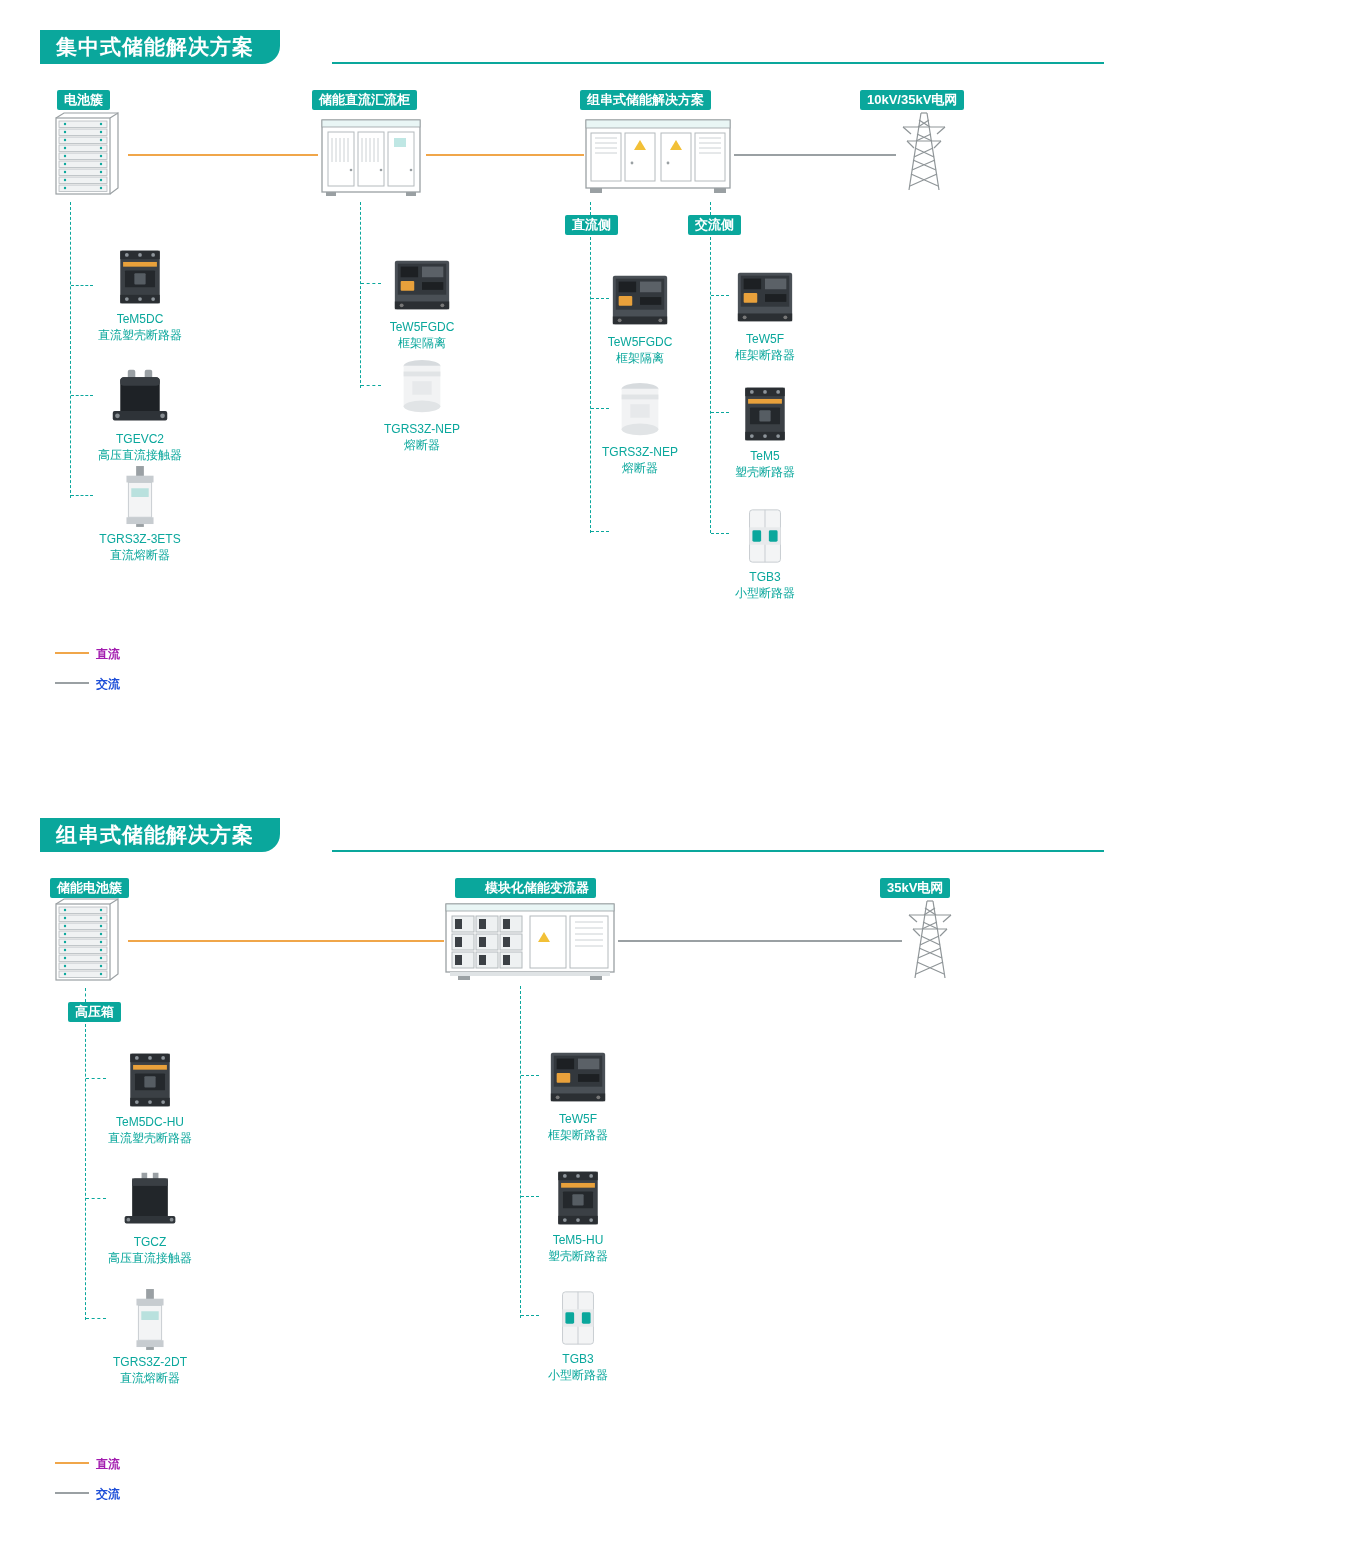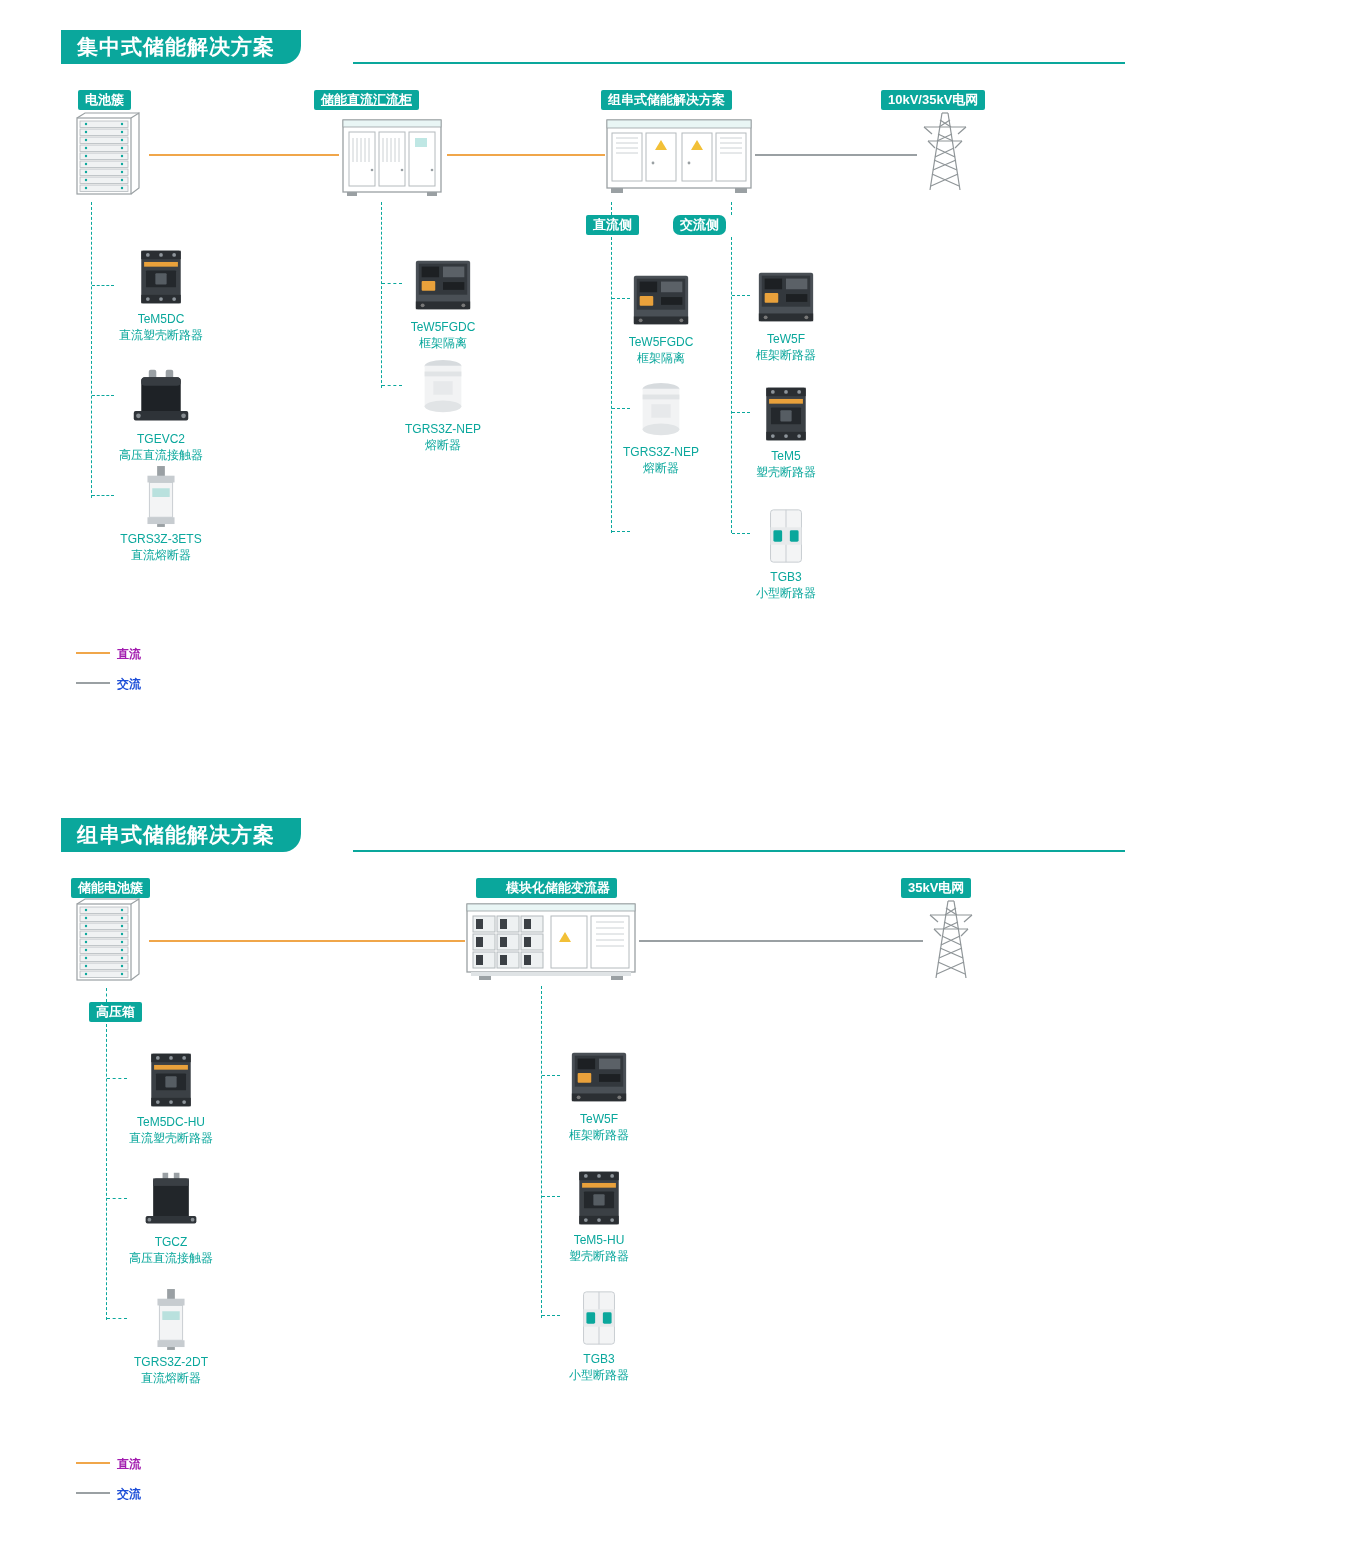--- a/index.html
+++ b/index.html
@@ -1,17 +1,17 @@
 <!DOCTYPE html>
 <html><head>
 <meta charset="utf-8">
 <style>
   * { margin:0; padding:0; box-sizing:border-box; }
   html,body { background:#ffffff; font-family:"Liberation Sans", sans-serif; }
-  .page { position:relative; width:1104px; height:1555px; background:#fff; overflow:hidden;margin-left:21px; }
+  .page { position:relative; width:1104px; height:1555px; background:#fff; overflow:hidden; }
 
   .banner { position:absolute; height:34px; background:#0aa79c; color:#fff;
             font-size:21px; font-weight:bold; line-height:34px; padding:0 26px 0 16px;
             border-radius:0 0 18px 0; letter-spacing:1px; white-space:nowrap; }
   .banner-line { position:absolute; height:2px; background:#0aa79c; }
 
   .chip { position:absolute; background:#0aa79c; color:#fff; font-size:13px; font-weight:bold;
           line-height:20px; height:20px; padding:0 7px; border-radius:2px; white-space:nowrap; }
 
   .hline { position:absolute; height:2px; }
@@ -38,21 +38,21 @@
 <body>
 
 <div class="page">
 
   <div class="banner" style="left:40px;top:30px;">
     <span>集中式储能解决方案</span>
   </div>
   <div class="banner-line" style="left:332px;top:62px;width:978px;"></div>
 
   <div class="chip" style="left:57px;top:90px;">电池簇</div>
-  <div class="chip" style="left:293px;top:90px;text-decoration:underline;">储能直流汇流柜</div>
+  <div class="chip" style="left:312px;top:90px;">储能直流汇流柜</div>
   <div class="chip" style="left:580px;top:90px;">组串式储能解决方案</div>
   <div class="chip" style="left:860px;top:90px;">10kV/35kV电网</div>
 
   <div class="node-icon" style="left:48px;top:110px;">
     <svg width="78" height="90" viewBox="0 0 78 90">
       <path d="M62 8 L70 3 L70 78 L62 84" fill="#fff" stroke="#9aa0a3" stroke-width="1.2"></path>
       <path d="M8 8 L16 3 L70 3" fill="none" stroke="#9aa0a3" stroke-width="1.2"></path>
       <rect x="8" y="8" width="54" height="76" fill="#fff" stroke="#9aa0a3" stroke-width="1.2"></rect>
       <g fill="#f0f2f3" stroke="#b4babd" stroke-width="0.8">
         <rect x="11" y="11" width="48" height="6.5"></rect>
@@ -232,21 +232,21 @@
         <rect x="20" y="26" width="20" height="14" fill="#e7e9eb"></rect>
       </svg>
     </div>
     <div class="p-name">TGRS3Z-NEP</div>
     <div class="p-desc">熔断器</div>
   </div>
 
   <div class="dashv" style="left:590px;top:202px;height:13px;"></div>
   <div class="dashv" style="left:710px;top:202px;height:13px;"></div>
   <div class="chip" style="left:565px;top:215px;">直流侧</div>
-  <div class="chip" style="left:652px;top:215px;border-radius:7px;">交流侧</div>
+  <div class="chip" style="left:688px;top:215px;">交流侧</div>
 
   <div class="dashv" style="left:590px;top:237px;height:296px;"></div>
   <div class="dashh" style="left:591px;top:298px;width:18px;"></div>
   <div class="dashh" style="left:591px;top:408px;width:18px;"></div>
   <div class="dashh" style="left:591px;top:531px;width:18px;"></div>
 
   <div class="dashv" style="left:710px;top:237px;height:296px;"></div>
   <div class="dashh" style="left:711px;top:295px;width:18px;"></div>
   <div class="dashh" style="left:711px;top:412px;width:18px;"></div>
   <div class="dashh" style="left:711px;top:533px;width:18px;"></div>

